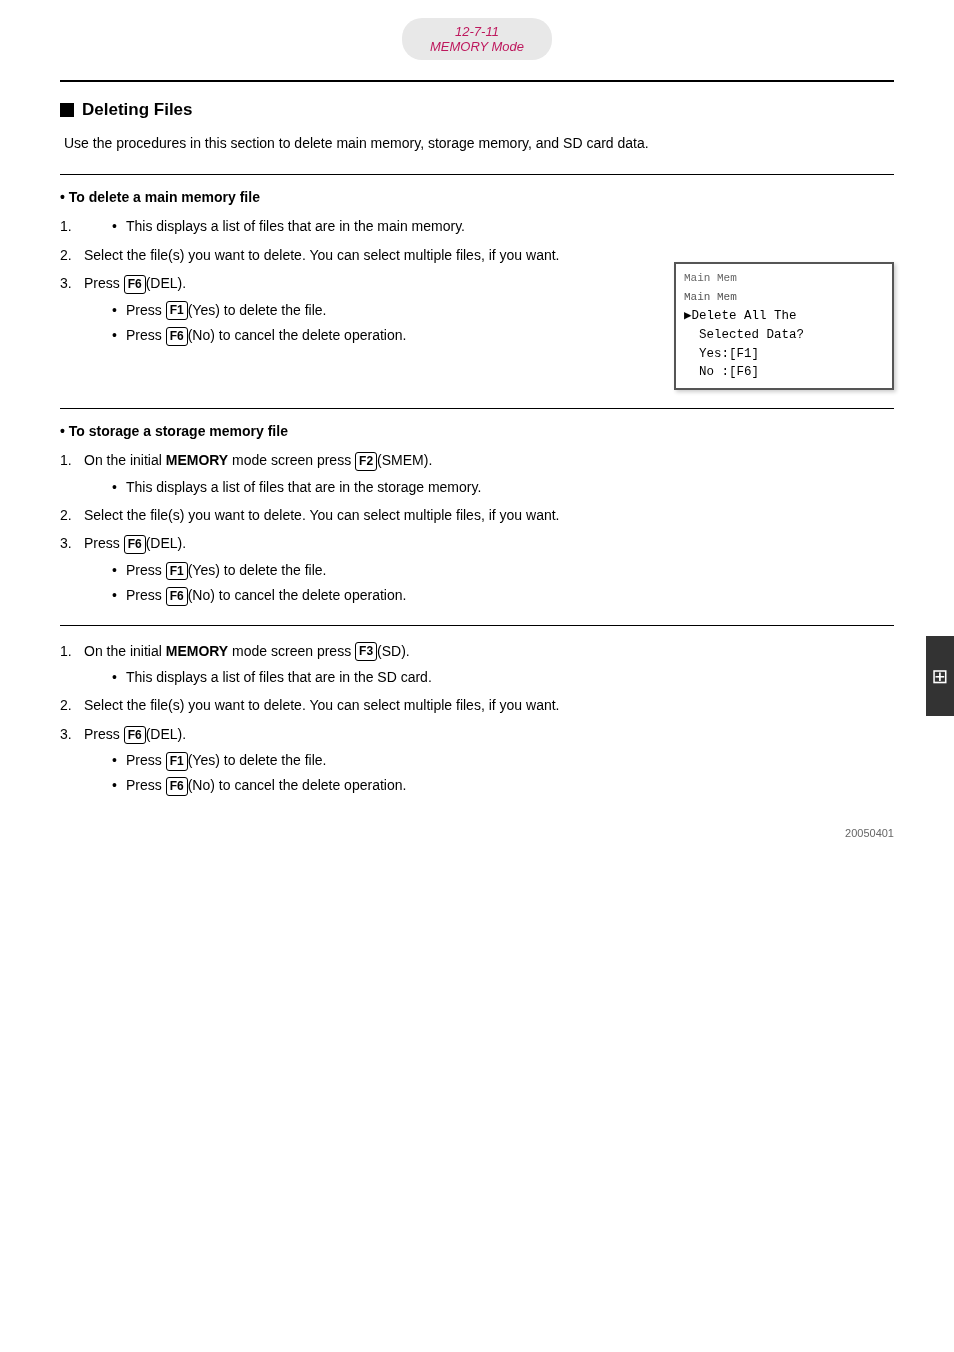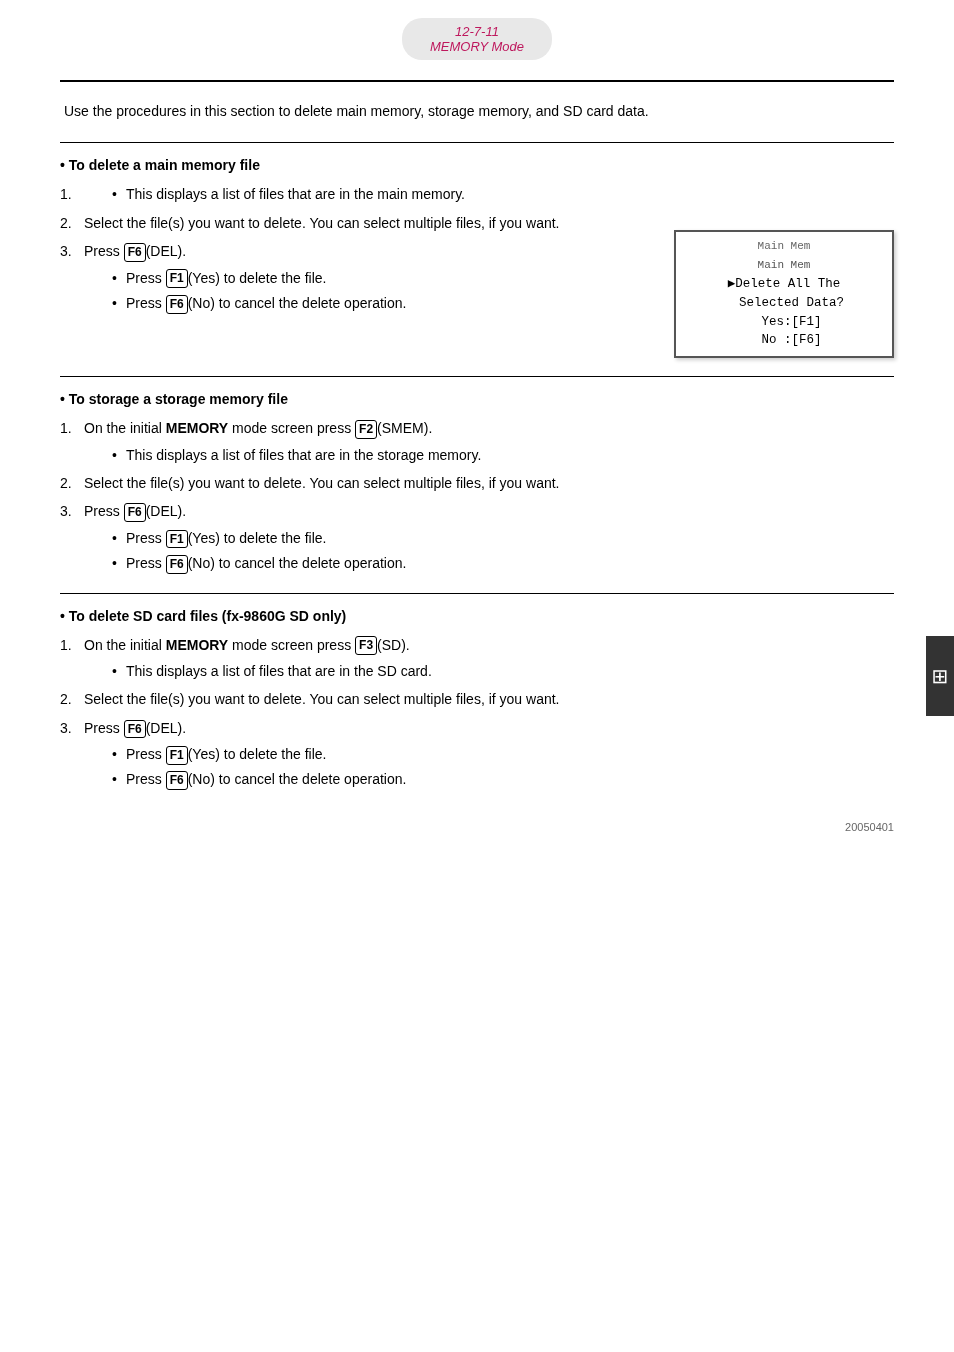--- a/index.html
+++ b/index.html
@@ -128,21 +128,20 @@
     }
 
     .step3-text {
       flex: 1;
     }
 
     .screen-image {
       width: 220px;
       flex-shrink: 0;
       margin-top: -10px;
-      text-align: center;
     }
     .screen-box {
       background: #fff;
       border: 2px solid #555;
       font-family: 'Courier New', monospace;
       font-size: 13px;
       padding: 6px 8px;
       line-height: 1.5;
       position: relative;
       box-shadow: 2px 2px 4px rgba(0,0,0,0.2);
@@ -184,20 +183,24 @@
 <div class="page-header">
   <div class="page-header-inner">
     <span>12-7-11</span><br>
     <span>MEMORY Mode</span>
   </div>
 </div>
 
 <div class="main-content">
   <hr class="top-divider">
 
+  <div class="section-title">
+    <span class="section-title-square"></span>
+    <span>Deleting Files</span>
+  </div>
 
   <p class="intro-text">Use the procedures in this section to delete main memory, storage memory, and SD card data.</p>
 
   <hr class="sub-divider">
   <div>
     <div class="subsection-title">
       <span>To delete a main memory file</span>
     </div>
     <ol class="numbered-list">
 
@@ -262,23 +265,20 @@
         <ul class="bullet-list">
           <li>Press <span class="kbd">F1</span>(Yes) to delete the file.</li>
           <li>Press <span class="kbd">F6</span>(No) to cancel the delete operation.</li>
         </ul>
       </li>
     </ol>
   </div>
 
   <hr class="sub-divider">
   <div>
-    <div class="subsection-title">
-      <span>To delete SD card files (fx-9860G SD only)</span>
-    </div>
     <ol class="numbered-list">
       <li>
         <span class="num">1.</span>
         <span>On the initial <strong>MEMORY</strong> mode screen press <span class="kbd">F3</span>(SD).</span>
         <ul class="bullet-list">
           <li>This displays a list of files that are in the SD card.</li>
         </ul>
       </li>
       <li>
         <span class="num">2.</span>

